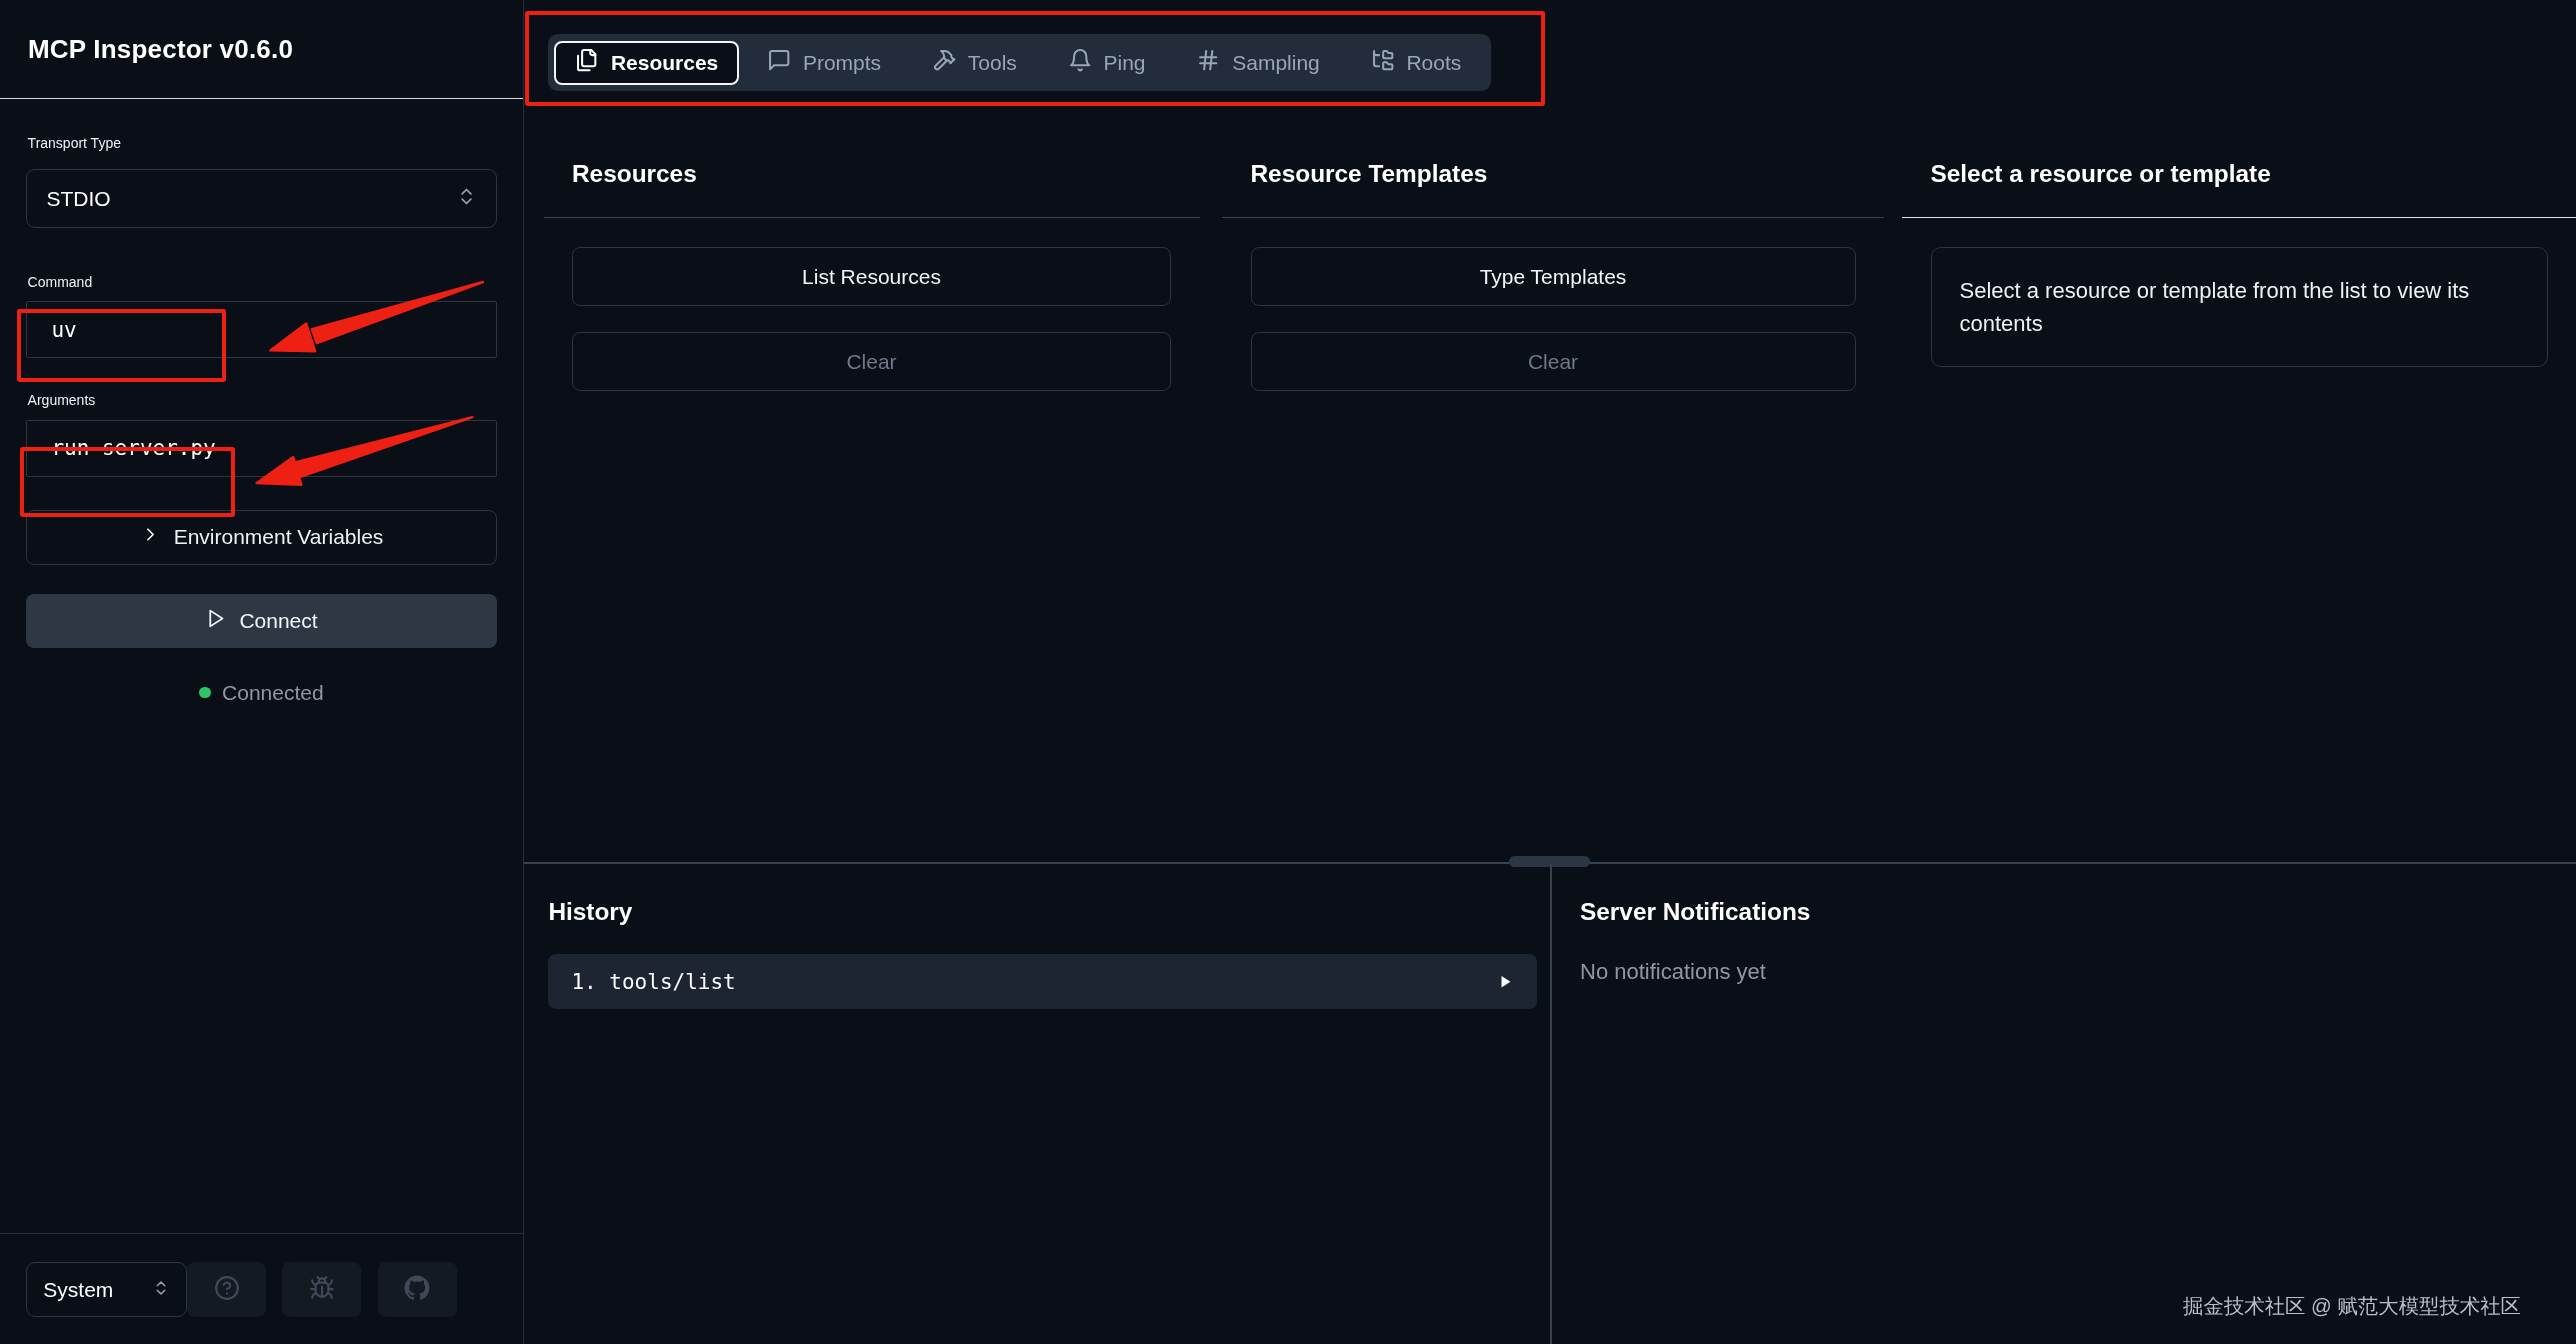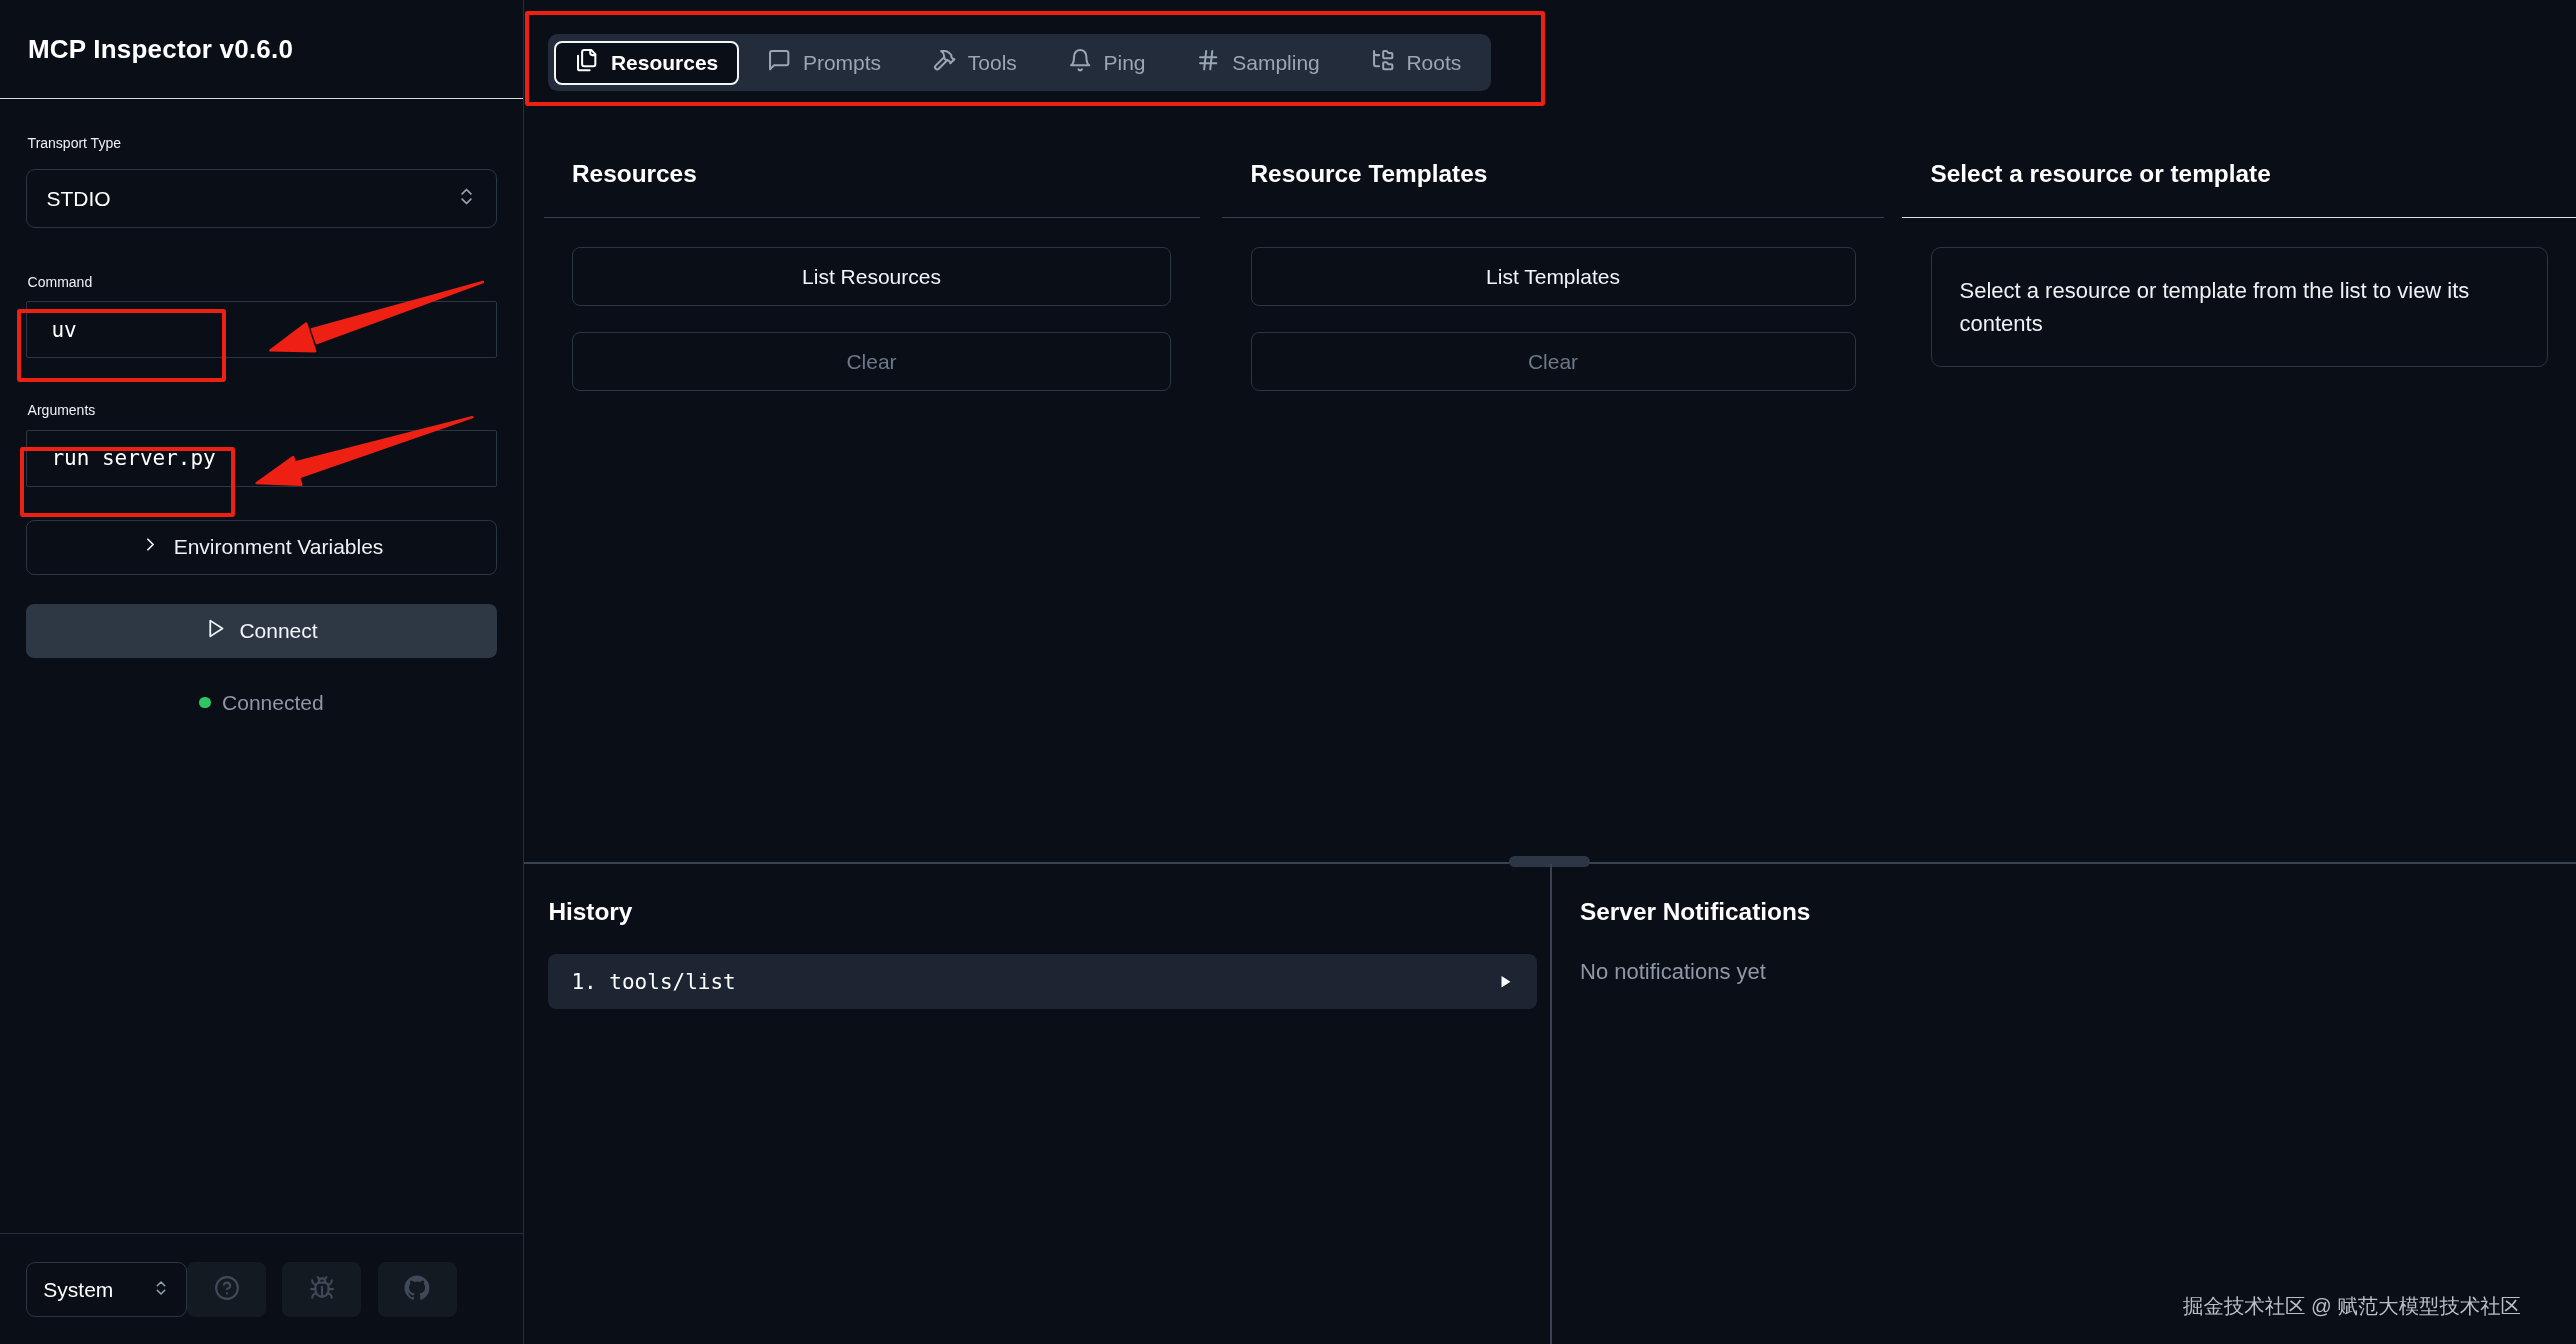--- a/index.html
+++ b/index.html
@@ -16,21 +16,21 @@
   body{width:2576px;height:1345px;position:relative;font-family:"Liberation Sans",sans-serif;color:var(--text)}
   .page{position:absolute;inset:0;width:2576px;height:1345px;background:var(--bg);overflow:hidden}
 
   
   .sidebar{position:absolute;left:0;top:0;width:524px;height:1345px;border-right:0.8px solid var(--panel-border)}
   .sb-header{height:99px;border-bottom:1.6px solid var(--header-border);display:flex;align-items:center;padding:0 28px}
   .sb-header h1{font-size:26px;font-weight:bold;color:#fff;letter-spacing:0.2px}
   .sb-content{padding:0 26px}
   .field-label{display:block;margin:36px 1.6px 0;font-size:14px;color:#eef1f6}
   .field-label.tight{margin-top:46px}
-  .field-label.tight2{margin-top:44px}
+  .field-label.tight2{margin-top:34px}
   .select{margin-top:18px;height:59px;border:0.8px solid var(--control-border);border-radius:9px;
           display:flex;align-items:center;justify-content:space-between;padding:0 19.5px;font-size:21px;color:#fff;cursor:pointer}
   .select .chev{color:#97a1b0}
   .text-input{display:block;width:100%;margin-top:11.4px;height:57px;background:transparent;border:0.8px solid var(--control-border);
           border-radius:2px;padding:0 24.4px;font-family:"DejaVu Sans Mono",monospace;font-size:21px;color:#fff;outline:none}
   .wide-btn{width:100%;margin-top:33px;height:55px;background:transparent;border:0.8px solid var(--control-border);border-radius:8.1px;
           display:flex;align-items:center;justify-content:center;gap:13px;font-size:21px;color:#eef1f6;cursor:pointer;font-family:inherit}
   .connect-btn{width:100%;margin-top:29px;height:54px;background:var(--button-bg);border:none;border-radius:8.1px;
           display:flex;align-items:center;justify-content:center;gap:13px;font-size:21px;color:#f2f5f9;cursor:pointer;font-family:inherit}
   .status-row{margin-top:33px;display:flex;align-items:center;justify-content:center;gap:11.4px;font-size:21px;color:var(--text-muted)}
@@ -261,21 +261,21 @@
         <button class="panel-btn">List Resources</button>
         <button class="panel-btn dim">Clear</button>
       </div>
     </section>
 
     <section class="pane" id="pane-templates">
       <div class="pane-head">
         <h3>Resource Templates</h3>
       </div>
       <div class="pane-body">
-        <button class="panel-btn">List Templates</button>
+        <button class="panel-btn">Type Templates</button>
         <button class="panel-btn dim">Clear</button>
       </div>
     </section>
 
     <section class="pane light-divider" id="pane-detail">
       <div class="pane-head">
         <h3>Select a resource or template</h3>
       </div>
       <div class="pane-body">
         <div class="placeholder-box">Select a resource or template from the list to view its contents</div>

